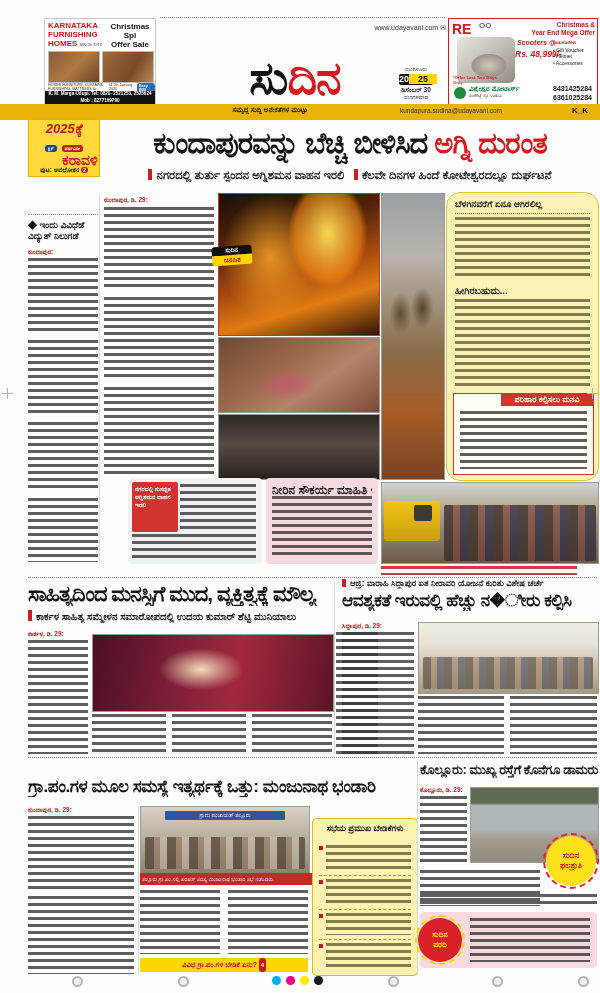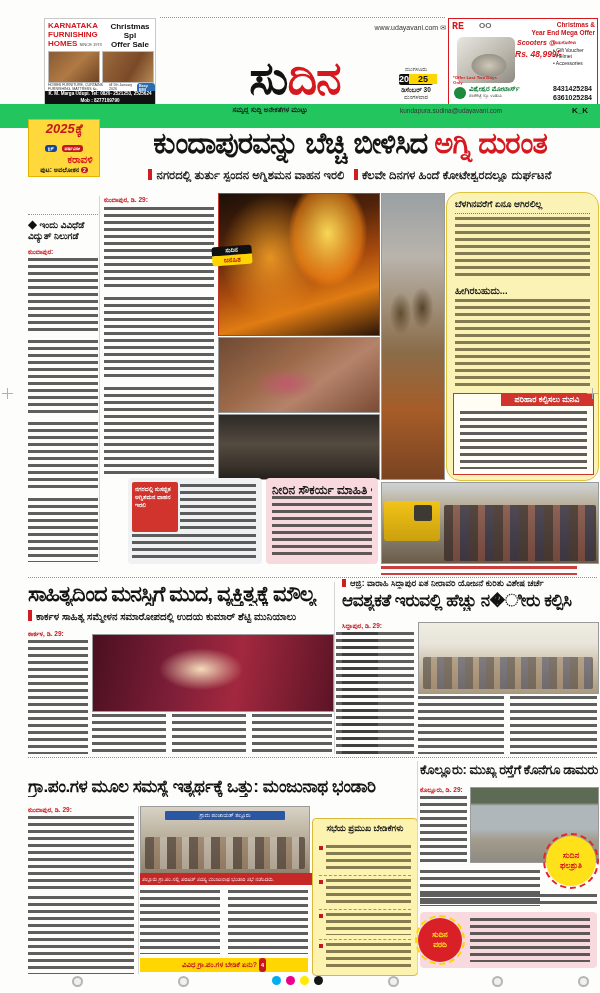--- a/index.html
+++ b/index.html
@@ -68,21 +68,21 @@
     <div class="abs" style="left:388px;top:66px;width:56px;text-align:center;">
       <div style="font-size:5.5px;color:#222;">ಮಂಗಳೂರು</div>
       <div style="margin:1px auto 1px;width:34px;background:#111;color:#fff;font-weight:bold;font-size:9px;line-height:11px;border-radius:2px;">
         <span>20</span><span style="background:#ffd600;color:#111;padding:0 9px;">25</span>
       </div>
       <div class="b nw" style="font-size:6.5px;color:#222;">ಡಿಸೆಂಬರ್ 30</div>
       <div class="nw" style="font-size:6px;color:#222;">ಮಂಗಳವಾರ</div>
     </div>
 
     <div class="abs" style="left:448px;top:18px;width:148px;height:86px;border:1px solid #d6181f;background:#fff;">
-      <span class="abs b" style="left:3px;top:2px;font-size:10px;color:#d6181f;font-family:Liberation Mono, monospace;">RE</span>
+      <span class="abs b" style="left:3px;top:2px;font-size:14px;color:#d6181f;">RE</span>
       <span class="abs b" style="left:30px;top:2px;font-size:8px;color:#666;">OO</span>
       <div class="abs b nw" style="left:52px;top:2px;width:94px;text-align:right;font-size:6.5px;line-height:8px;color:#c4161c;">
         <span>Christmas &amp;</span><br>
         <span>Year End Mega Offer</span>
       </div>
       <div class="abs" style="left:8px;top:18px;width:58px;height:46px;border-radius:6px;background:radial-gradient(24px 16px at 55% 62%,#cfc9b8,#9a948a 70%,transparent 75%),linear-gradient(140deg,#e8e6e0,#b9b5ab 60%,#8d8a82);"></div>
       <div class="abs b nw" style="left:68px;top:20px;width:52px;font-size:7px;font-style:italic;color:#c4161c;">Scooters @</div>
       <div class="abs b nw" style="left:66px;top:30px;width:56px;font-size:8.5px;font-style:italic;color:#d6181f;">Rs. 48,999/-</div>
       <div class="abs" style="left:104px;top:20px;width:42px;font-size:5px;line-height:6.5px;color:#222;">
         <span class="b" style="color:#c4161c;font-size:4.6px;">ಉಡುಗೊರೆಗಳು</span><br>
@@ -95,32 +95,32 @@
       <div class="abs" style="left:20px;top:66px;width:58px;line-height:7px;">
         <span class="b nw" style="font-size:7px;color:#0c7a33;display:block;">ವಿಶ್ವೇಶ್ವರ ಮೋಟಾರ್ಸ್</span>
         <span class="nw" style="font-size:4.6px;color:#333;display:block;">ಸಂತೆಕಟ್ಟೆ ನ್ಯೂ ಉಡುಪಿ</span>
       </div>
       <div class="abs b" style="left:104px;top:66px;width:42px;font-size:7px;line-height:8.5px;color:#111;">
         <span>8431425284</span><br>
         <span>6361025284</span>
       </div>
     </div>
 
-    <div class="abs" style="left:0;top:104px;width:600px;height:24px;background:#22c55e;">
+    <div class="abs" style="left:0;top:104px;width:600px;height:16px;background:#eab308;">
       <span class="abs b nw" style="left:170px;top:2px;width:200px;text-align:center;font-size:7px;color:#1a1a1a;">ಸಮೃದ್ಧ ಸುದ್ದಿ ಅನೇಕತೆಗಳ ಮುಟ್ಟು</span>
       <span class="abs nw" style="left:400px;top:2.5px;width:150px;font-size:6.5px;color:#333;">kundapura.sudina@udayavani.com</span>
       <span class="abs b nw" style="left:572px;top:1.5px;font-size:8px;color:#111;">K_K</span>
     </div>
   </div>
 
   <div class="abs" style="left:28px;top:119px;width:70px;height:56px;background:#ffd93b;border:1px solid #e3b500;text-align:center;">
     <div class="b" style="font-size:13px;font-style:italic;color:#c4161c;line-height:15px;margin-top:1px;">2025ಕ್ಕೆ</div>
     <span class="chip" style="background:#14449c;color:#fff;font-size:4.6px;">ಕ್ಲಿಕ್</span>
     <span class="chip" style="background:#c4161c;color:#ffe;font-size:4.6px;">ವರ್ಷವಿಡೀ</span>
-    <div class="b nw" style="font-size:10px;color:#d6181f;line-height:12px;margin-left:32px;">ಕರಾವಳಿ</div>
+    <div class="b nw" style="font-size:14px;color:#d6181f;line-height:12px;margin-left:32px;">ಕರಾವಳಿ</div>
     <div class="b nw" style="font-size:6.5px;color:#111;">
       <span>ಪುಟ: ಅವಲೋಕನ</span>
       <span class="chip" style="background:#c4161c;color:#fff;font-size:5px;padding:0 2px;">2</span>
     </div>
   </div>
 
   <div class="abs b nw" style="left:100px;top:120px;width:500px;text-align:center;font-size:29px;letter-spacing:-1px;line-height:46px;">
     <span style="color:#151515;">ಕುಂದಾಪುರವನ್ನು ಬೆಚ್ಚಿ ಬೀಳಿಸಿದ </span><span style="color:#d6181f;">ಅಗ್ನಿ ದುರಂತ</span>
   </div>
   <div class="abs b nw" style="left:100px;top:169px;width:500px;text-align:center;font-size:11.5px;color:#1a1a1a;">

